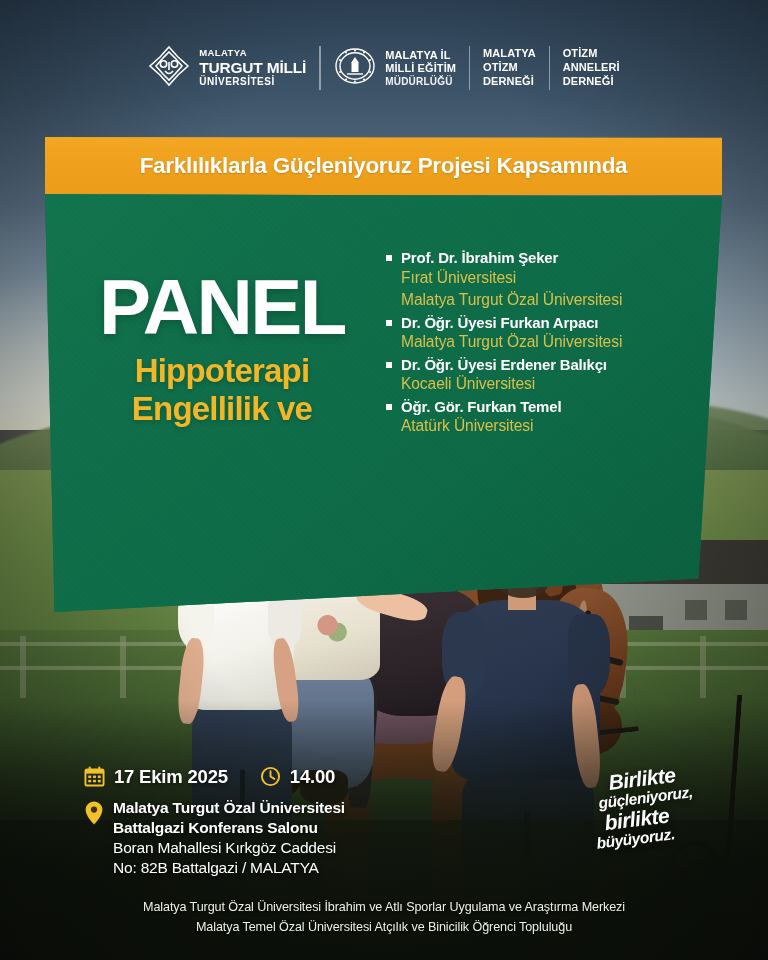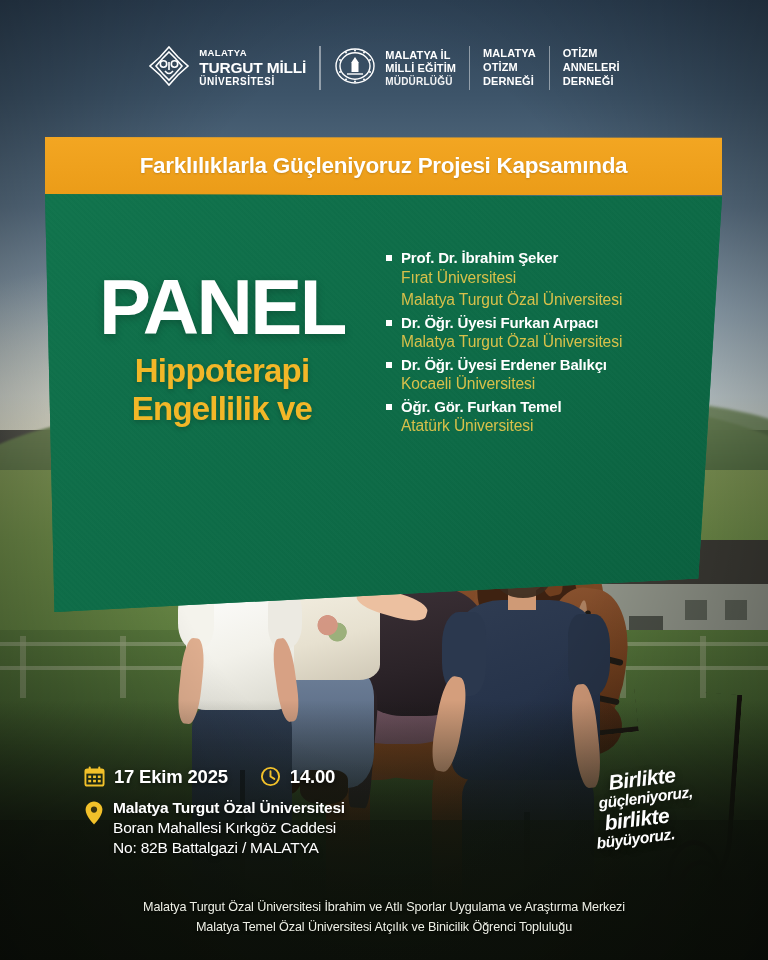--- a/index.html
+++ b/index.html
@@ -570,20 +570,21 @@
 
     <div class="loc-row">
       <span class="icon-pin">
         <svg width="20" height="26" viewBox="0 0 20 26" style="margin-top:2px">
           <path d="M10 1.5 C5.3 1.5 1.6 5.2 1.6 9.8 C1.6 16.2 10 24.5 10 24.5 C10 24.5 18.4 16.2 18.4 9.8 C18.4 5.2 14.7 1.5 10 1.5 Z" fill="#f2c12a"></path>
           <circle cx="10" cy="9.6" r="3.1" fill="#3a3410"></circle>
         </svg>
       </span>
       <span class="loc-lines">
         <div class="loc-b">Malatya Turgut Özal Üniversitesi</div>
+        <div class="loc-b">Battalgazi Konferans Salonu</div>
         <div class="loc-n">Boran Mahallesi Kırkgöz Caddesi</div>
         <div class="loc-n">No: 82B Battalgazi / MALATYA</div>
       </span>
     </div>
   </div>
 
   <div class="slogan">
     <div class="sl1">Birlikte</div>
     <div class="sl2">güçleniyoruz,</div>
     <div class="sl3">birlikte</div>

